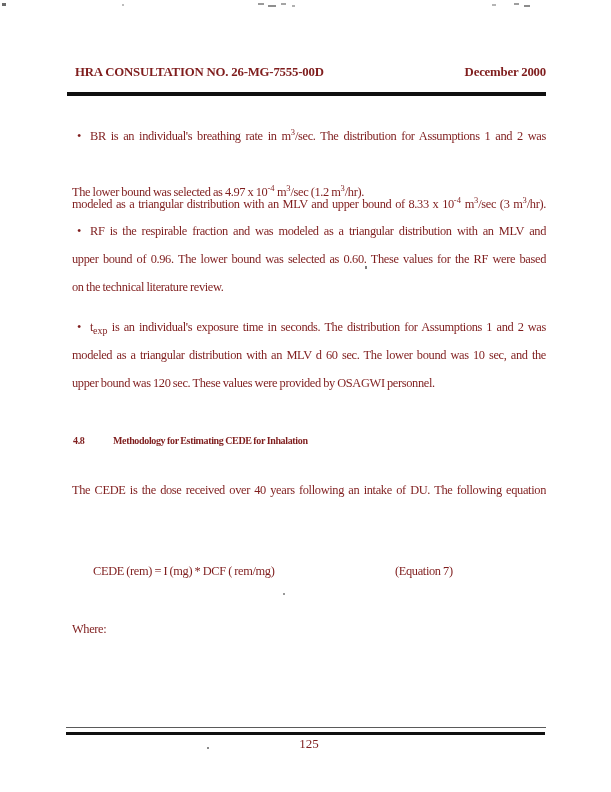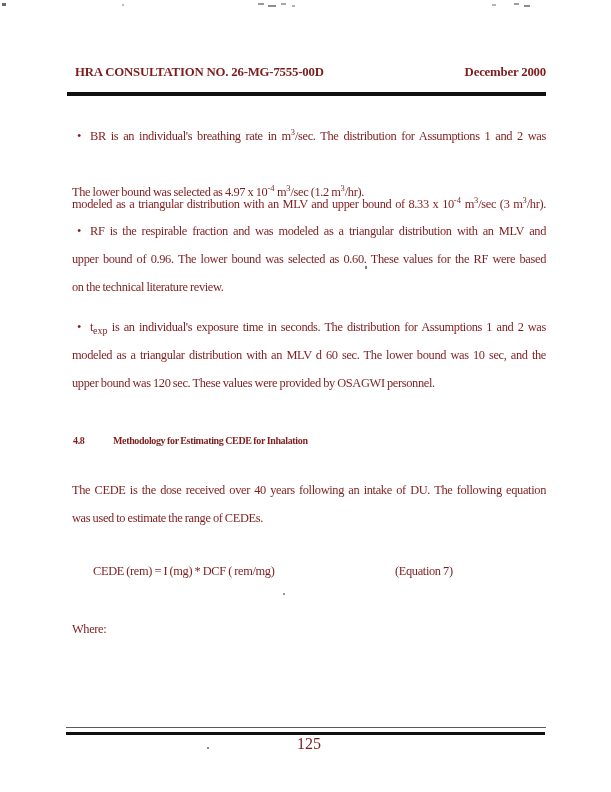--- a/index.html
+++ b/index.html
@@ -26,21 +26,21 @@
   .bullet{display:inline-block;width:13px;padding-left:5px;letter-spacing:0;}
   .sup{font-size:8.5px;vertical-align:4.5px;letter-spacing:0;}
   .sub{font-size:10px;vertical-align:-3px;letter-spacing:0;}
   .heading{font-weight:bold;font-size:10px;}
   .h-num{display:inline-block;width:40px;padding-left:1px;}
   .eq-f{margin-left:21px;}
   .eq-label{position:absolute;left:323px;top:0;}
   
   .footer-rule-thin{position:absolute;left:66px;top:727px;width:480px;height:1px;background:#5a5a5a;}
   .footer-rule{position:absolute;left:66px;top:732px;width:479px;height:3px;background:#101010;}
-  .page-number{position:absolute;left:72px;top:735px;width:474px;height:19px;line-height:17px;text-align:center;font-size:16px;}
+  .page-number{position:absolute;left:72px;top:735px;width:474px;height:19px;line-height:17px;text-align:center;font-size:13px;}
   
   .speck{position:absolute;}
 </style>
 </head>
 <body>
 
 <div class="page">
 
   <div class="speck" style="left:2px;top:3px;width:4px;height:3px;background:#6a6a6a;"></div>
   <div class="speck" style="left:122px;top:4px;width:2px;height:2px;background:#bdbdbd;"></div>
@@ -66,21 +66,20 @@
       <div class="line j" style="top: 152px; margin-top: 40px;"><span>modeled as a triangular distribution with an MLV and upper bound of 8.33 x 10</span><span class="sup">-4</span><span> m</span><span class="sup">3</span><span>/sec (3 m</span><span class="sup">3</span><span>/hr).</span></div>
       <div class="line" style="top: 180px;"><span>The lower bound was selected as 4.97 x 10</span><span class="sup">-4</span><span> m</span><span class="sup">3</span><span>/sec (1.2 m</span><span class="sup">3</span><span>/hr).</span></div>
       <div class="line j" style="top: 223px;"><span class="bullet">•</span><span>RF is the respirable fraction and was modeled as a triangular distribution with an MLV and</span></div>
       <div class="line j" style="top: 251px;"><span>upper bound of 0.96. The lower bound was selected as 0.60. These values for the RF were based</span></div>
       <div class="line" style="top: 279px;"><span>on the technical literature review.</span></div>
       <div class="line j" style="top: 319px;"><span class="bullet">•</span><span>t</span><span class="sub">exp</span><span> is an individual's exposure time in seconds. The distribution for Assumptions 1 and 2 was</span></div>
       <div class="line j" style="top: 347px;"><span>modeled as a triangular distribution with an MLV d 60 sec. The lower bound was 10 sec, and the</span></div>
       <div class="line" style="top: 375px;"><span>upper bound was 120 sec. These values were provided by OSAGWI personnel.</span></div>
       <div class="line heading" style="top: 432px;"><span class="h-num">4.8</span><span class="h-title">Methodology for Estimating CEDE for Inhalation</span></div>
       <div class="line j" style="top: 482px;"><span>The CEDE is the dose received over 40 years following an intake of DU. The following equation</span></div>
-      <div class="line" style="top: 510px;"><span>was used to estimate the range of CEDEs.</span></div>
       <div class="line" style="top: 563px;"><span class="eq-f">CEDE (rem) = I (mg) * DCF ( rem/mg)</span><span class="eq-label">(Equation 7)</span></div>
       <div class="line" style="top: 621px;"><span>Where:</span></div>
     </div>
 
   <div class="footer-rule-thin"></div>
   <div class="footer-rule"></div>
   <div class="page-number">125</div>
 
 </div>
 

